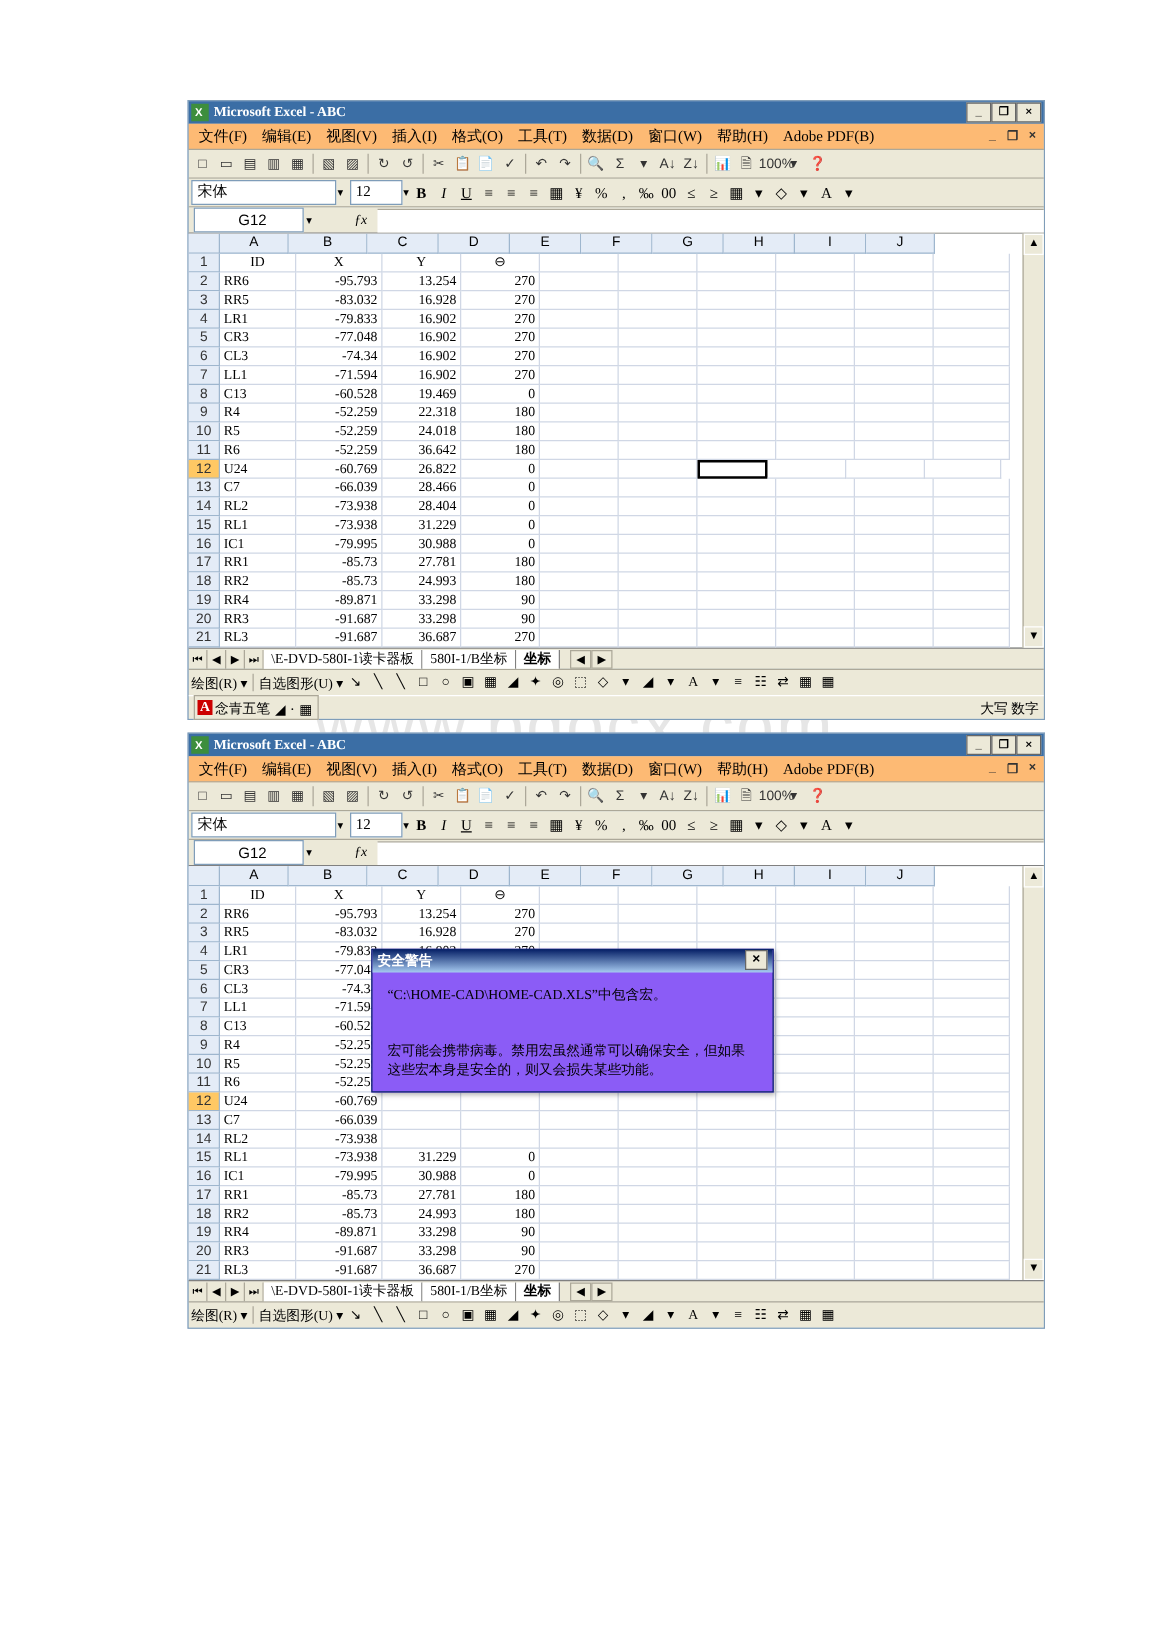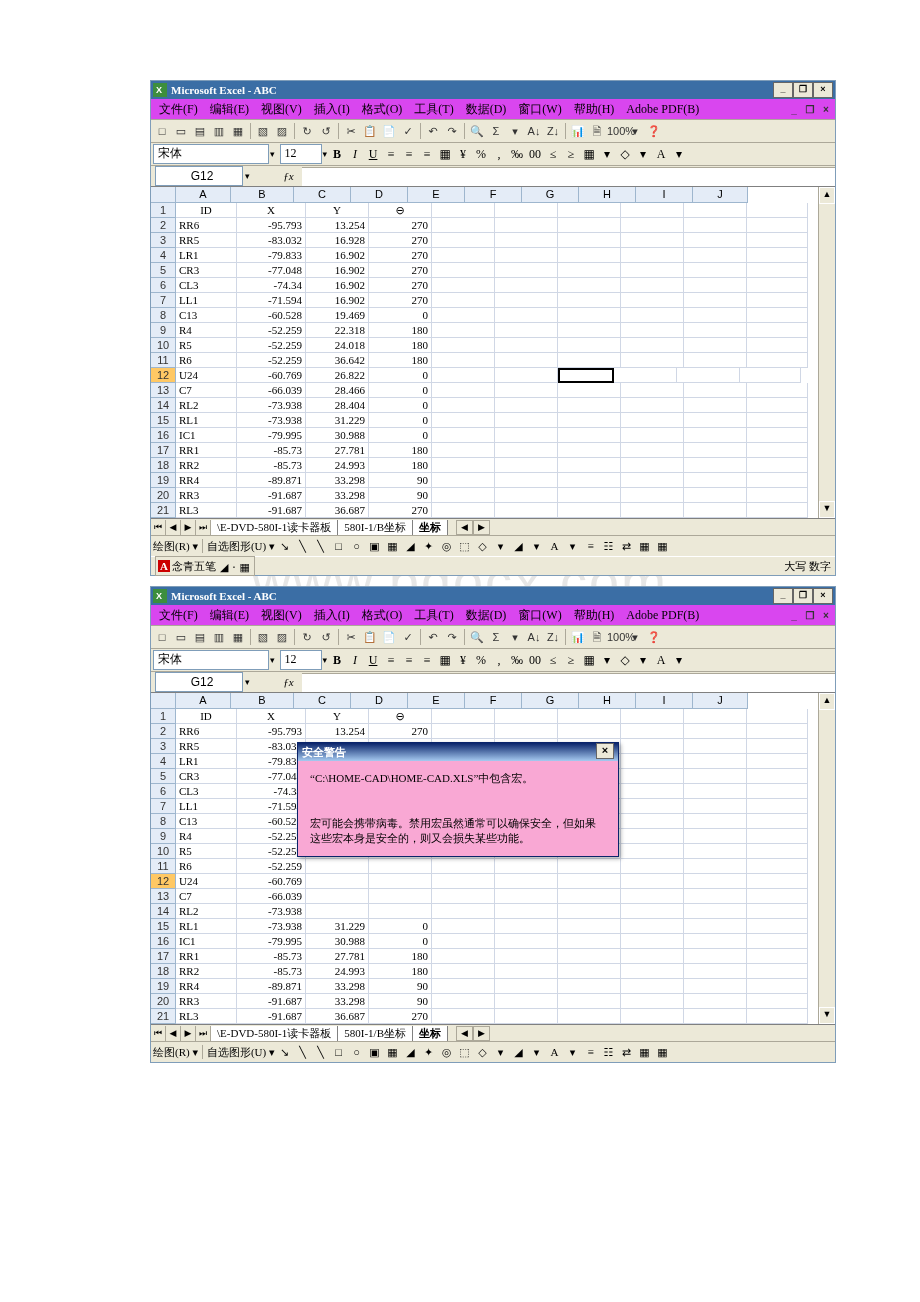--- a/index.html
+++ b/index.html
@@ -6,21 +6,21 @@
 .page{width:920px;margin:0 auto;padding:80px 150px 60px 150px;box-sizing:border-box}
 .watermark{position:absolute;top:550px;left:0;width:920px;text-align:center;font:54px Arial;color:#e6e6e6;letter-spacing:2px;pointer-events:none;z-index:0}
 
 
 .excel{width:684px;border:1px solid #7f9db9;background:#b5c7de;position:relative;z-index:1;margin-bottom:10px}
 .titlebar{height:18px;background:linear-gradient(#3b6ea5,#3b6ea5);display:flex;align-items:center;padding:0 2px;color:#fff;font:bold 11px Tahoma}
 .tico{display:inline-block;width:14px;height:14px;background:#3d8e3d;margin-right:4px;position:relative}
 .tico::after{content:'X';color:#fff;font:bold 9px/14px Arial;position:absolute;left:3px}
 .winbtns{margin-left:auto;display:flex;gap:0}
 .wb{width:18px;height:14px;background:#ece9d8;border:1px solid #666;font:bold 9px/12px Arial;text-align:center;color:#000;cursor:pointer}
-.menubar{height:20px;background:#d946ef;display:flex;align-items:center;padding-left:2px;border-bottom:1px solid #aca899;font-family:SimSun}
+.menubar{height:20px;background:#fdba74;display:flex;align-items:center;padding-left:2px;border-bottom:1px solid #aca899;font-family:SimSun}
 .menubar span{padding:2px 6px;cursor:pointer}
 .docctrl{margin-left:auto;display:flex;gap:2px;padding-right:2px;font:10px Arial;color:#333}
 .docctrl b{width:14px;text-align:center;cursor:pointer}
 .toolbar{height:22px;background:#ece9d8;border-bottom:1px solid #aca899;display:flex;align-items:center;padding:0 2px;gap:1px}
 .toolbar i{display:inline-block;width:18px;height:18px;text-align:center;font:11px/18px Arial;color:#333;font-style:normal}
 .toolbar .sep{width:1px;height:16px;background:#aca899;margin:0 2px}
 .fontrow{height:22px;background:#ece9d8;border-bottom:1px solid #aca899;display:flex;align-items:center;padding:0 2px;gap:1px;font-family:SimSun}
 .fontsel{width:110px;height:18px;border:1px solid #7f9db9;background:#fff;padding-left:4px;line-height:16px}
 .sizesel{width:36px;height:18px;border:1px solid #7f9db9;background:#fff;padding-left:4px;line-height:16px;margin-left:4px}
 .fbtn{display:inline-block;width:18px;height:18px;text-align:center;line-height:18px;font-style:normal}
@@ -55,21 +55,21 @@
 .drawbar{height:20px;background:#ece9d8;border-top:1px solid #aca899;display:flex;align-items:center;padding:0 2px;gap:2px;font:11px SimSun}
 .drawbar i{display:inline-block;min-width:16px;height:16px;text-align:center;line-height:16px;font-style:normal}
 .status{height:18px;background:#ece9d8;border-top:1px solid #fff;display:flex;align-items:center;padding:0 4px;font:11px SimSun}
 .status .r{margin-left:auto}
 
 .imebar{height:18px;background:#ece9d8;border:1px solid #aca899;display:inline-flex;align-items:center;padding:0 2px;gap:2px;font:11px SimSun}
 
 .bodytext{font:16px/1.6 SimSun;margin:8px 0}
 
 
-.dialog{position:absolute;left:146px;top:155px;width:320px;background:#f9a8d4;border:1px solid #0a246a;box-shadow:2px 2px 4px rgba(0,0,0,.3)}
+.dialog{position:absolute;left:146px;top:172px;width:320px;background:#8b5cf6;border:1px solid #0a246a;box-shadow:2px 2px 4px rgba(0,0,0,.3)}
 .dlgtitle{height:18px;background:linear-gradient(#0a246a,#a6caf0);color:#fff;font:bold 11px/18px SimSun;padding:0 4px;display:flex}
 .dlgclose{margin-left:auto;width:16px;height:14px;background:#ece9d8;color:#000;text-align:center;line-height:12px;border:1px solid #666;font-family:Arial;cursor:pointer}
 .dlgbody{padding:10px 12px;font:11px SimSun}
 .dlgbtns{display:flex;justify-content:center;gap:8px;padding:4px 0 8px}
 .dlgbtn{padding:2px 10px;border:1px solid #666;background:#ece9d8;font:11px SimSun;cursor:pointer}
 .dlgbtn.def{border:2px solid #0a246a}
 </style>
 </head>
 <body>
 

